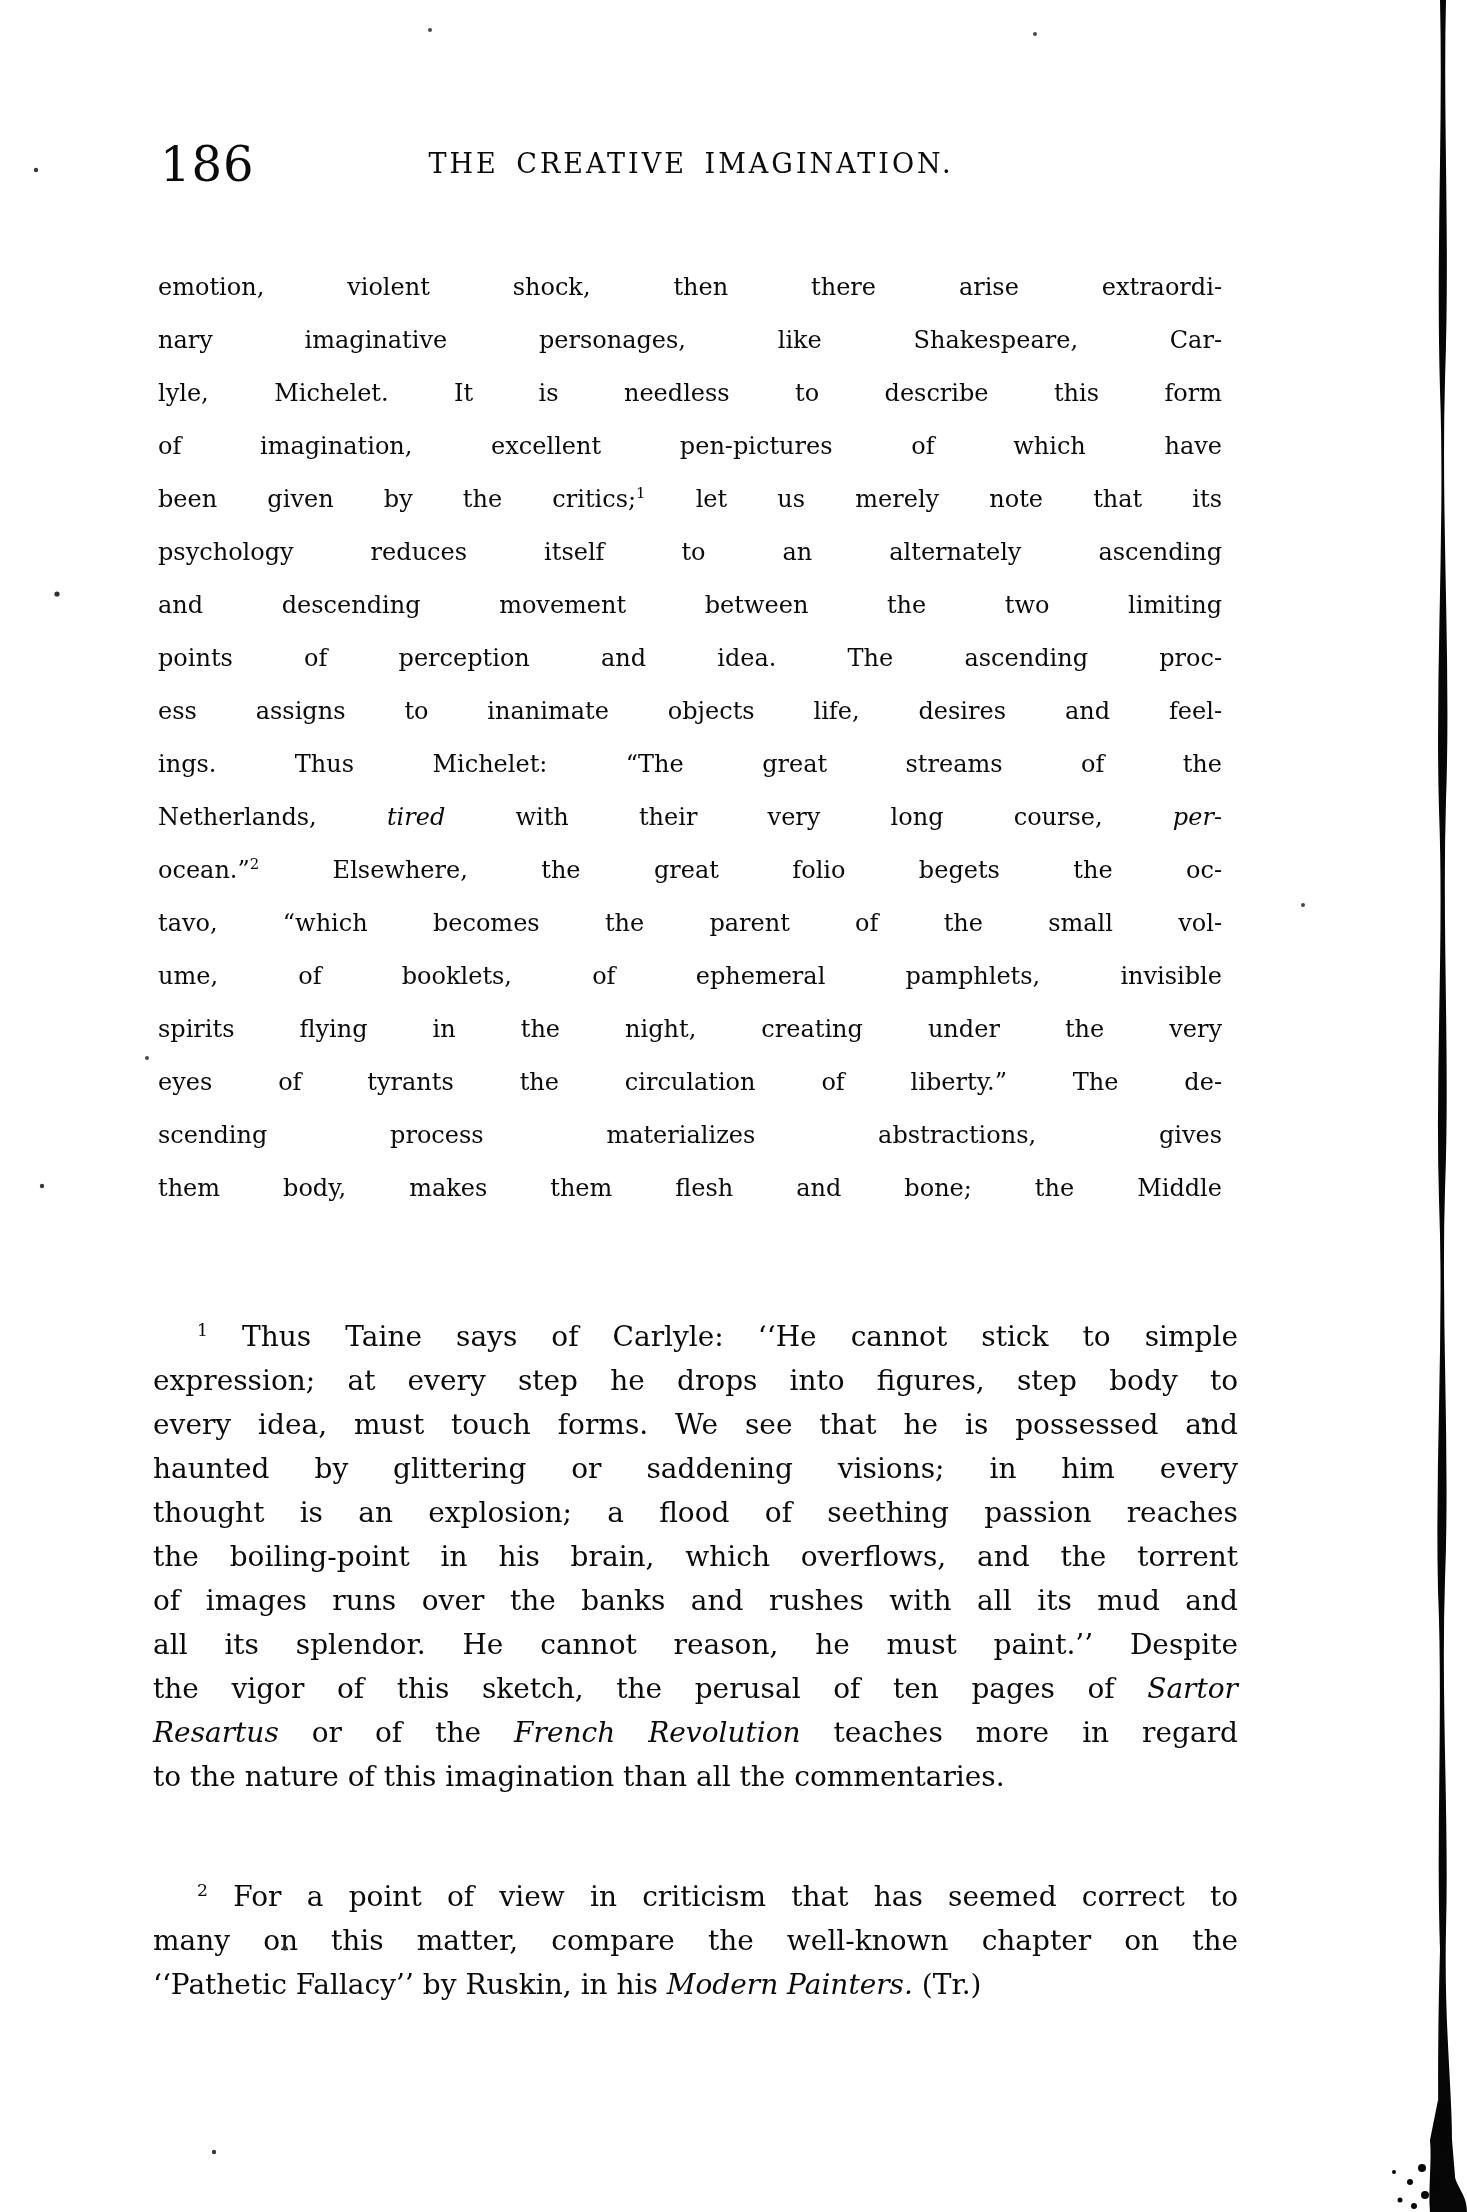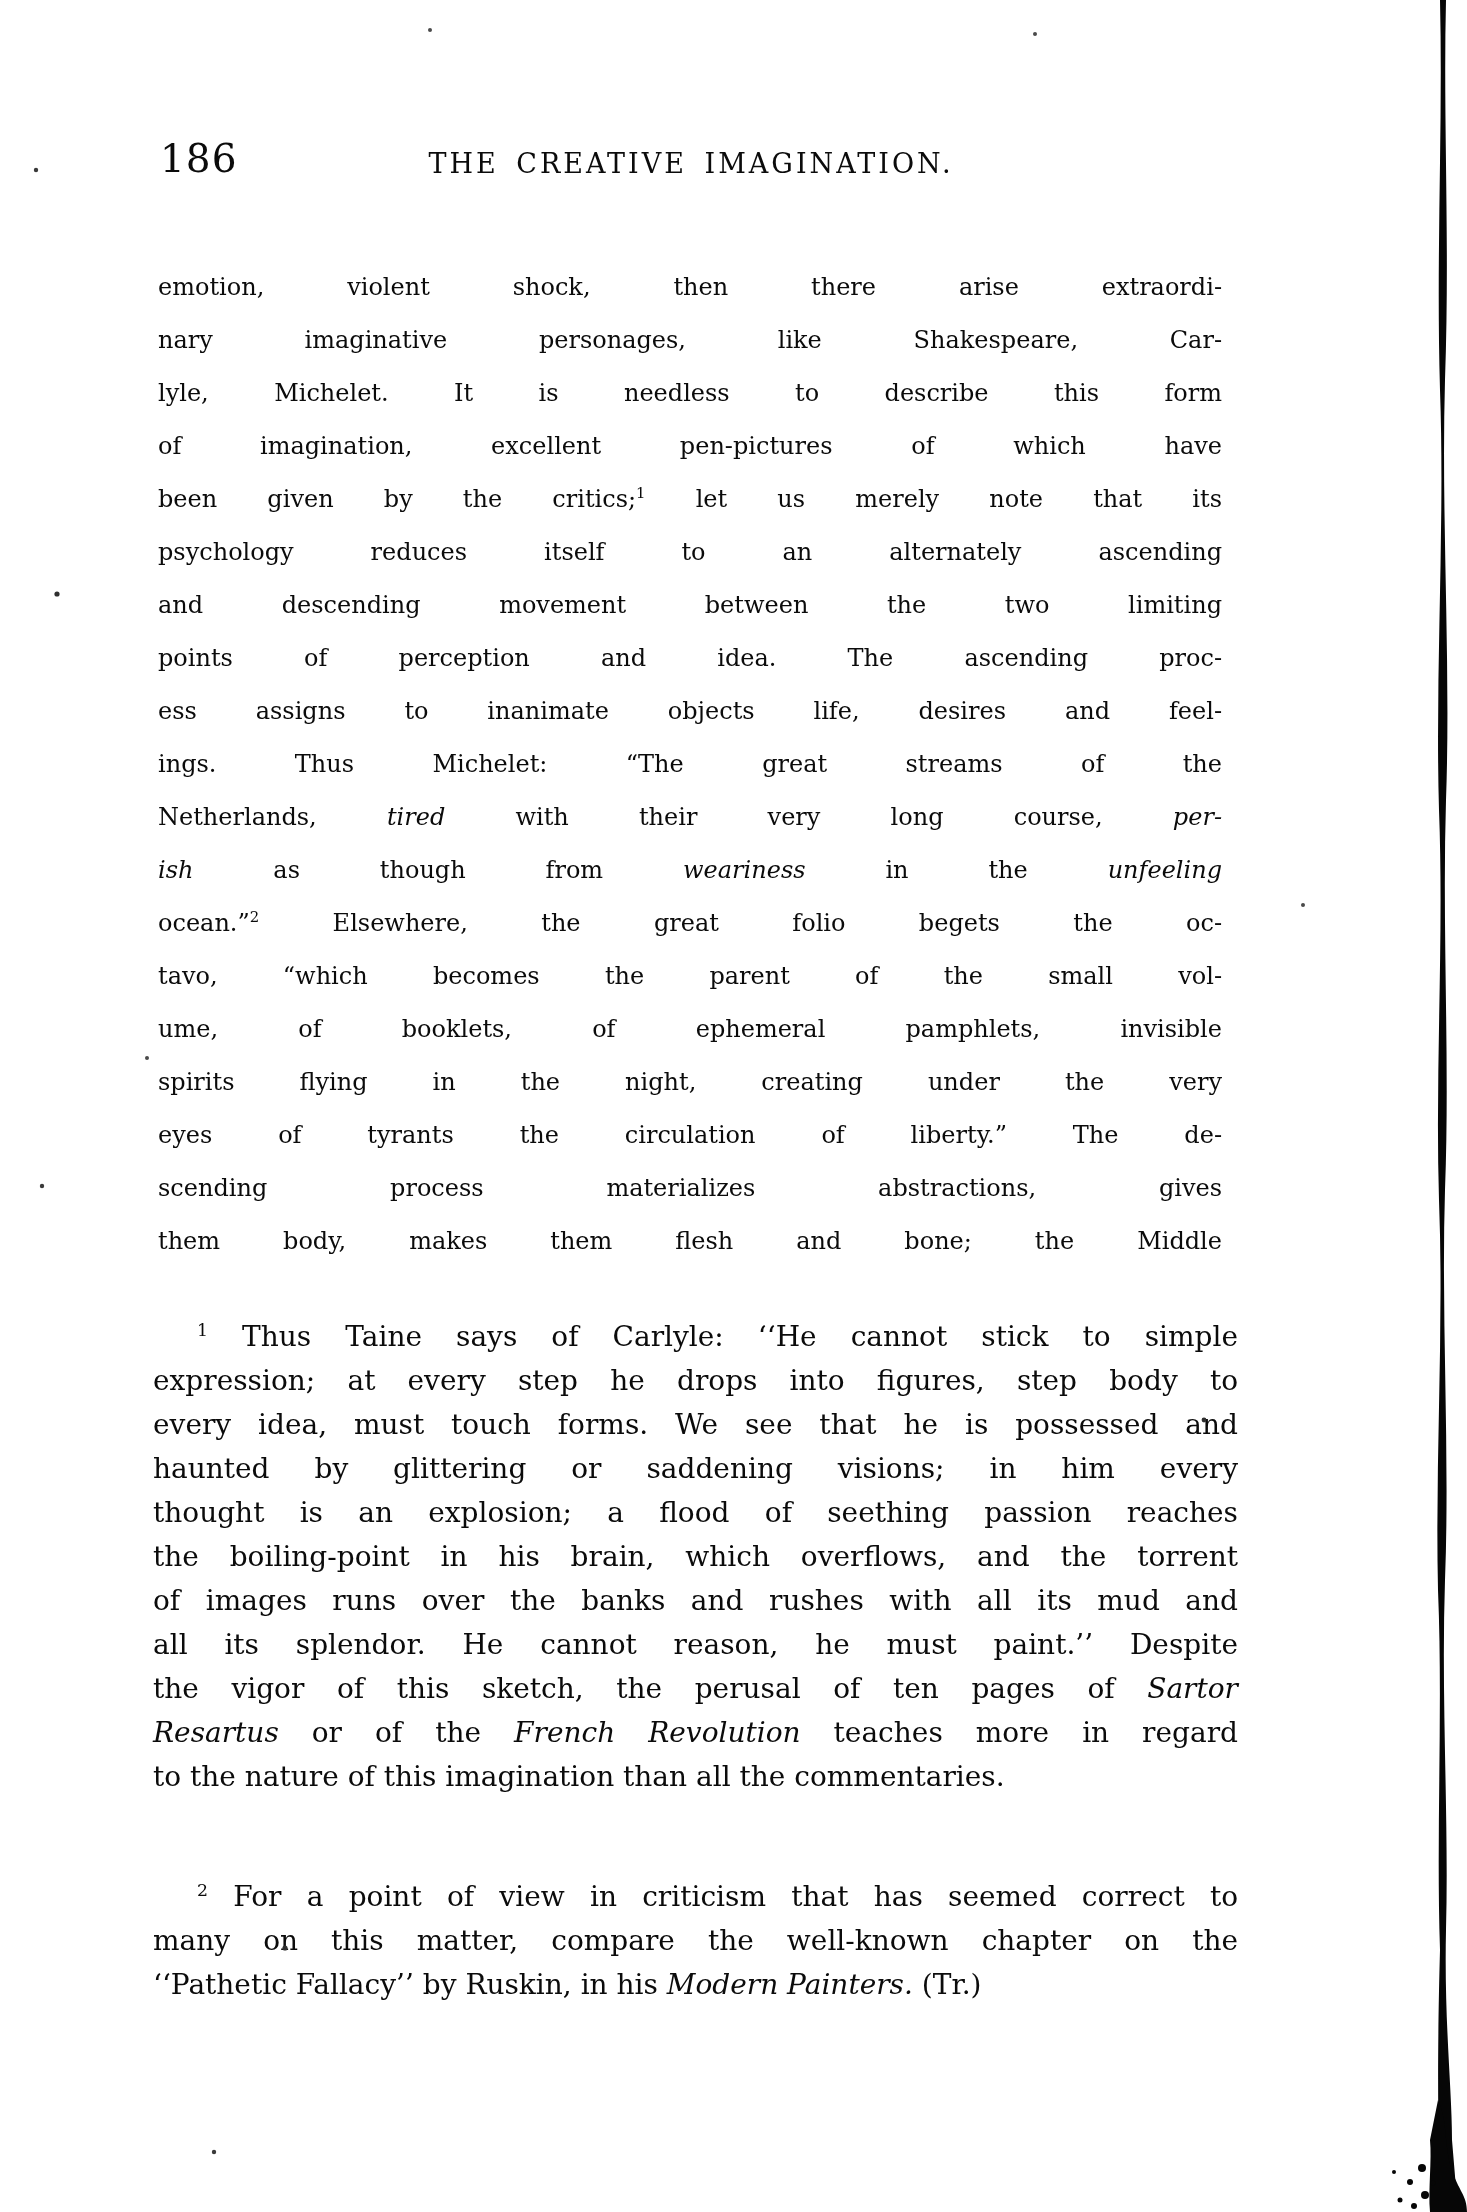--- a/index.html
+++ b/index.html
@@ -7,21 +7,21 @@
     position:relative;
     width:1467px; height:2212px;
     background:#ffffff;
     color:#0b0b0b;
     font-family:"DejaVu Serif", serif;
     overflow:hidden;
   }
   
   #page-number {
     position:absolute; left:160px; top:136px;
-    font-size:39px; letter-spacing:1px;text-align:right;
+    font-size:48px; letter-spacing:1px;text-align:right;
   }
   #running-title {
     position:absolute; left:160px; top:148px; width:1062px;
     text-align:center;
     font-size:27px; letter-spacing:3px;
     word-spacing:6px;
   }
   
   #body-text {
     position:absolute; left:158px; top:229px; width:1064px;
@@ -60,21 +60,20 @@
       <div class="line"><span>nary imaginative personages, like Shakespeare, Car-</span></div>
       <div class="line"><span>lyle, Michelet.  It is needless to describe this form</span></div>
       <div class="line"><span>of imagination, excellent pen-pictures of which have</span></div>
       <div class="line"><span>been given by the critics;</span><sup>1</sup><span> let us merely note that its</span></div>
       <div class="line"><span>psychology reduces itself to an alternately ascending</span></div>
       <div class="line"><span>and descending movement between the two limiting</span></div>
       <div class="line"><span>points of perception and idea.  The ascending proc-</span></div>
       <div class="line"><span>ess assigns to inanimate objects life, desires and feel-</span></div>
       <div class="line"><span>ings.  Thus Michelet:  “The great streams of the</span></div>
       <div class="line"><span>Netherlands, </span><span class="it">tired</span><span> with their very long course, </span><span class="it">per-</span></div>
-      <div class="line"><span class="it">ish</span><span> as though from </span><span class="it">weariness</span><span> in the </span><span class="it">unfeeling</span></div>
       <div class="line"><span>ocean.”</span><sup>2</sup><span>  Elsewhere, the great folio begets the oc-</span></div>
       <div class="line"><span>tavo, “which becomes the parent of the small vol-</span></div>
       <div class="line"><span>ume, of booklets, of ephemeral pamphlets, invisible</span></div>
       <div class="line"><span>spirits flying in the night, creating under the very</span></div>
       <div class="line"><span>eyes of tyrants the circulation of liberty.”  The de-</span></div>
       <div class="line"><span>scending process materializes abstractions, gives</span></div>
       <div class="line"><span>them body, makes them flesh and bone; the Middle</span></div>
     </div>
 
   <div id="footnote-1" class="footnote">

